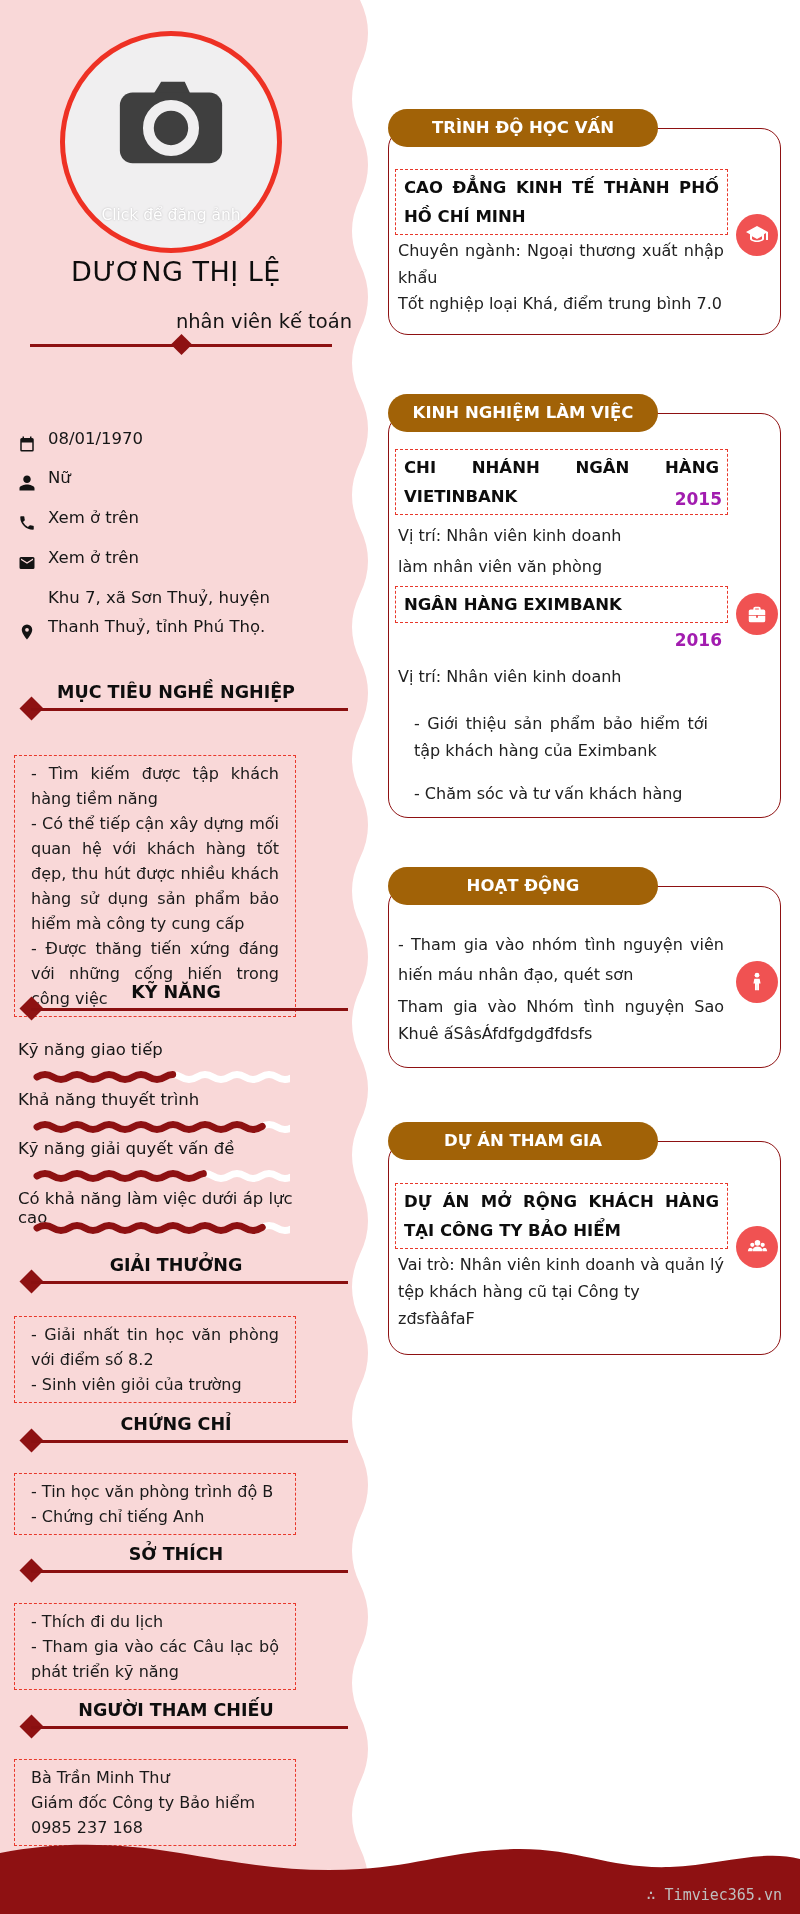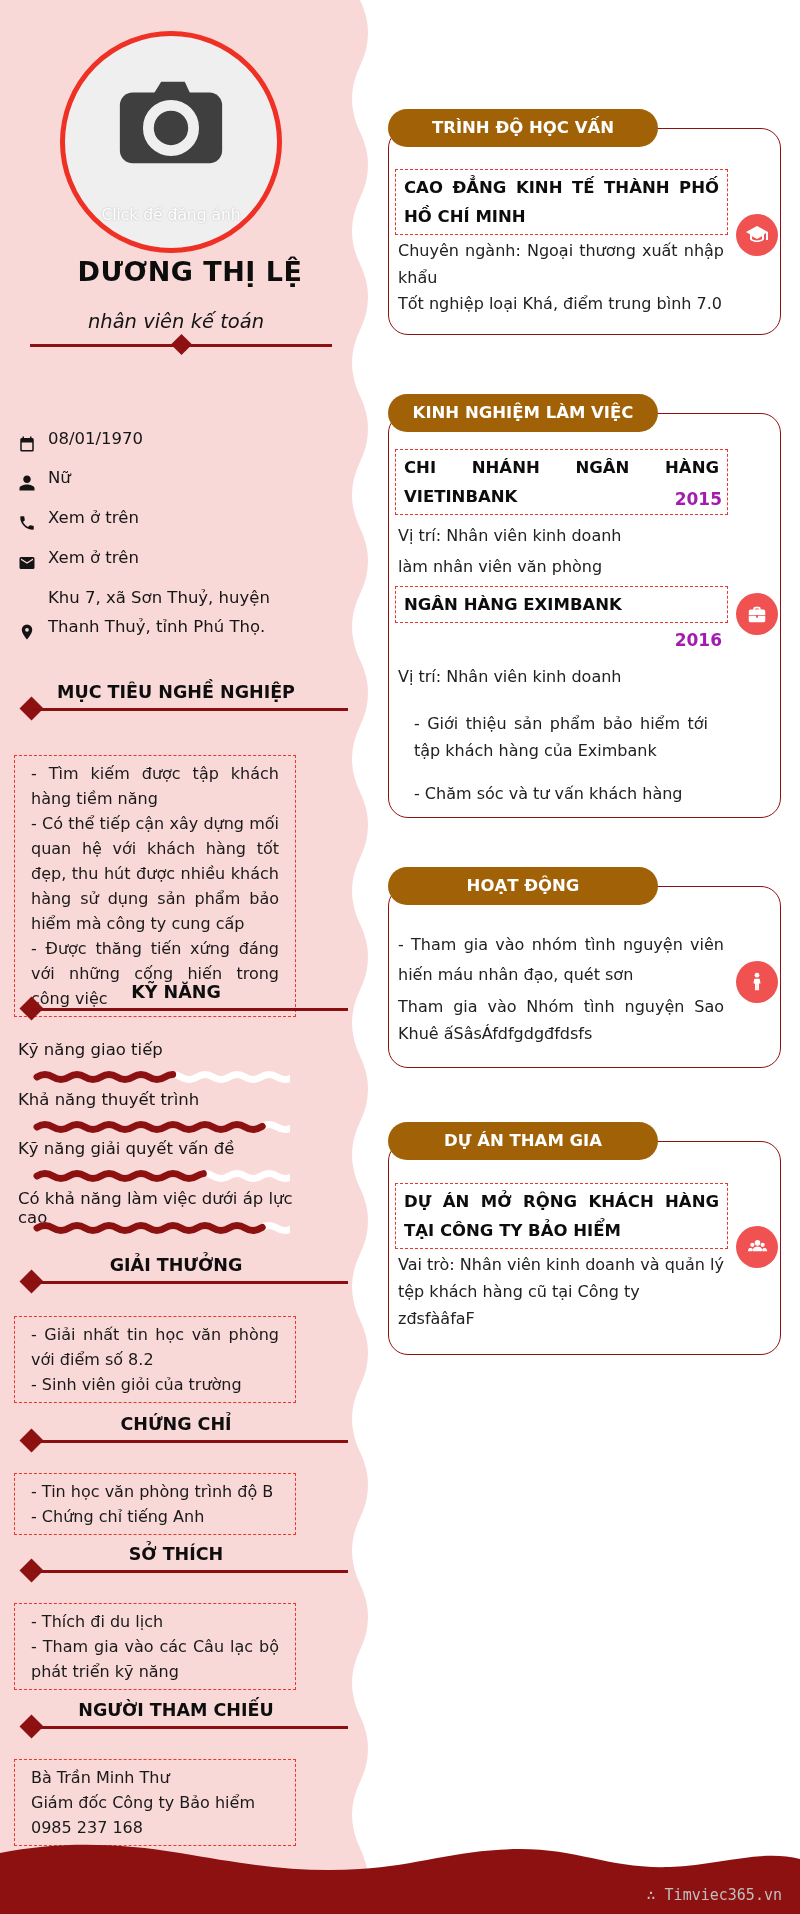--- a/index.html
+++ b/index.html
@@ -13,22 +13,22 @@
   #sidebar-bg{left:0;top:0;z-index:0;}
   .photo-circle{
     left:60px;top:31px;width:212px;height:212px;border-radius:50%;
     background:#f0eff0;border:5px solid #ee3124;z-index:2;cursor:pointer;
   }
   .photo-label{
     position:absolute;left:0;right:0;bottom:24px;text-align:center;
     color:#ffffff;font-size:15.5px;text-shadow:0 0 2px rgba(0,0,0,.25);
   }
   .cam{position:absolute;left:50%;top:40px;transform:translateX(-50%);}
-  .cv-name{left:0;top:256px;width:352px;text-align:center;font-size:27px;font-weight:bold;color:#0d0d0d;letter-spacing:.5px;z-index:2;margin-left:14px;}
-  .cv-title{left:0;top:310px;width:352px;text-align:center;font-size:19.5px;color:#141414;z-index:2;font-style:italic;}
+  .cv-name{left:0;top:256px;width:352px;text-align:center;font-size:27px;font-weight:normal;color:#0d0d0d;letter-spacing:.5px;z-index:2;}
+  .cv-title{left:0;top:310px;width:352px;text-align:right;font-size:19.5px;color:#141414;z-index:2;}
   .name-divider{left:30px;top:344px;width:302px;height:2.5px;background:#8e1112;z-index:2;}
   .name-diamond{left:174px;top:337px;width:15px;height:15px;background:#8e1112;transform:rotate(45deg);z-index:3;}
   .info-row{left:18px;width:290px;z-index:2;display:flex;gap:12px;align-items:flex-end;}
   .info-row .txt{font-size:16.5px;line-height:29px;color:#161616;padding-top:-2px;}
   .info-row svg{flex:0 0 auto;margin-top:5px;}
   
   .sec{left:0;width:352px;height:40px;z-index:2;}
   .sec .t{text-align:center;font-weight:bold;font-size:17.5px;color:#0e0e0e;}
   .sec .line{position:absolute;left:31px;width:317px;top:26px;height:2.5px;background:#8a0f10;}
   .sec .diamond{position:absolute;left:23px;top:18px;width:17px;height:17px;background:#8e1112;transform:rotate(45deg);}

